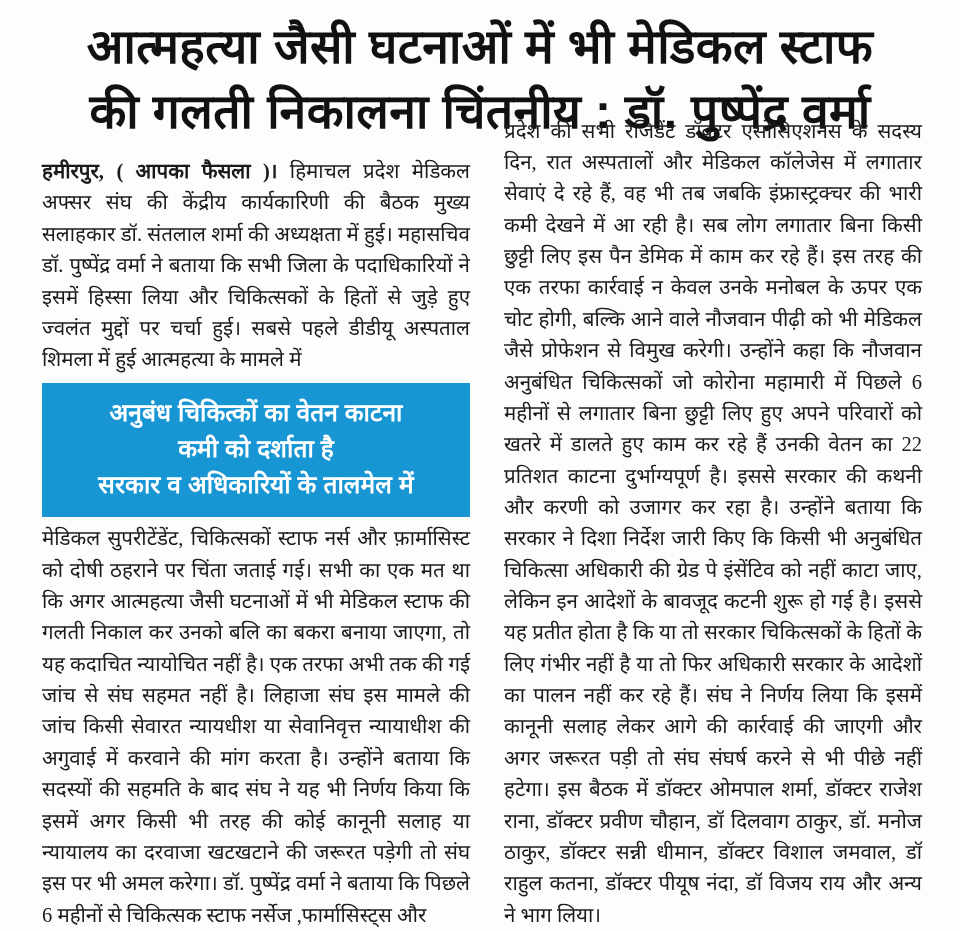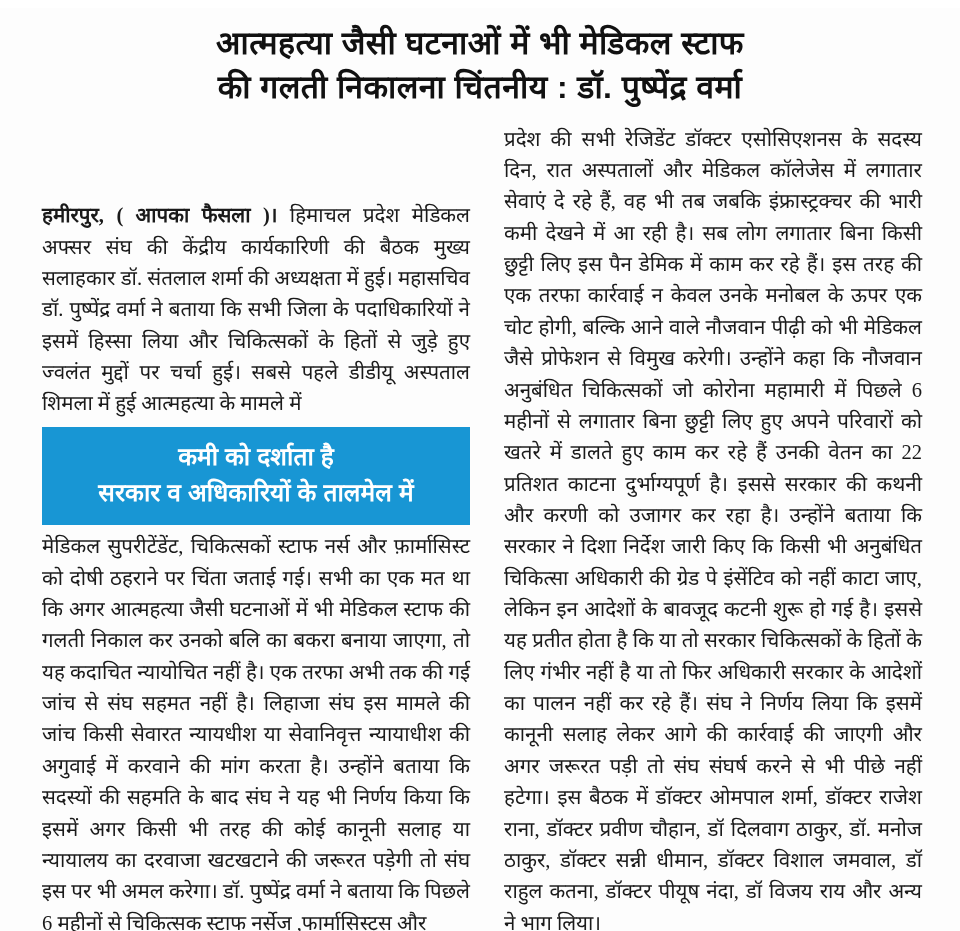--- a/index.html
+++ b/index.html
@@ -20,26 +20,26 @@
     position: relative;
     width: 960px;
     height: 931px;
     background: #fdfdfd;
     box-sizing: border-box;
     padding: 0;
   }
 
   
   .headline {
-    margin: 8px;
+    margin: 0;
     padding: 14px 30px 6px 30px;
     text-align: center;
     font-family: "Liberation Sans", "DejaVu Sans", sans-serif;
     font-weight: 700;
-    font-size: 32px;
+    font-size: 48px;
     line-height: 1.36;
     letter-spacing: -0.2px;
     color: #111111;
     -webkit-font-smoothing: antialiased;
   }
   .headline .hl-line {
     display: block;
     white-space: nowrap;
   }
   .headline .hl-line-1 { letter-spacing: 0.4px; }
@@ -117,20 +117,21 @@
     <span class="hl-line hl-line-1">आत्महत्या जैसी घटनाओं में भी मेडिकल  स्टाफ</span>
     <span class="hl-line hl-line-2">की गलती निकालना चिंतनीय : डॉ. पुष्पेंद्र वर्मा</span>
   </h1>
 
   <div class="columns">
 
     <div class="col col-left">
       <p class="flow-top"><span class="dateline">हमीरपुर, ( आपका फैसला )।</span><span> हिमाचल प्रदेश मेडिकल अफ्सर संघ की  केंद्रीय कार्यकारिणी की बैठक मुख्य सलाहकार डॉ. संतलाल शर्मा की अध्यक्षता में हुई। महासचिव डॉ. पुष्पेंद्र वर्मा ने बताया कि सभी जिला के पदाधिकारियों ने इसमें हिस्सा लिया और चिकित्सकों के हितों से जुड़े हुए ज्वलंत मुद्दों पर चर्चा हुई। सबसे पहले डीडीयू अस्पताल शिमला में हुई आत्महत्या के मामले में</span></p>
 
       <div class="pullquote">
+        <span class="pq-line">अनुबंध चिकित्कों का वेतन काटना</span>
         <span class="pq-line">कमी को दर्शाता है</span>
         <span class="pq-line">सरकार व अधिकारियों के तालमेल में</span>
       </div>
 
       <p class="flow-bottom">मेडिकल सुपरीटेंडेंट, चिकित्सकों स्टाफ नर्स और फ़ार्मासिस्ट को दोषी ठहराने पर चिंता जताई गई। सभी का एक मत था कि अगर आत्महत्या जैसी घटनाओं में भी मेडिकल स्टाफ की गलती निकाल कर उनको बलि का बकरा बनाया जाएगा, तो यह कदाचित न्यायोचित नहीं है। एक तरफा अभी तक की गई जांच से संघ सहमत नहीं है। लिहाजा संघ इस मामले की जांच किसी सेवारत न्यायधीश या सेवानिवृत्त न्यायाधीश की अगुवाई में करवाने की मांग करता है। उन्होंने बताया कि सदस्यों की सहमति के बाद संघ ने यह भी निर्णय किया कि इसमें अगर किसी भी तरह की कोई कानूनी सलाह या न्यायालय का दरवाजा खटखटाने  की जरूरत पड़ेगी तो संघ इस पर भी अमल करेगा। डॉ. पुष्पेंद्र वर्मा ने बताया कि पिछले 6 महीनों से चिकित्सक स्टाफ नर्सेज ,फार्मासिस्ट्स और</p>
     </div>
 
     <div class="col col-right">
       <p>प्रदेश की सभी रेजिडेंट डॉक्टर एसोसिएशनस के सदस्य दिन, रात अस्पतालों और मेडिकल कॉलेजेस में लगातार सेवाएं दे रहे हैं, वह भी तब जबकि इंफ्रास्ट्रक्चर की भारी कमी देखने में आ रही है। सब लोग लगातार बिना किसी छुट्टी लिए  इस पैन डेमिक में काम कर रहे हैं। इस तरह की एक तरफा कार्रवाई न केवल उनके मनोबल के ऊपर एक  चोट होगी, बल्कि आने वाले नौजवान पीढ़ी को भी मेडिकल जैसे प्रोफेशन से विमुख करेगी। उन्होंने कहा कि नौजवान  अनुबंधित चिकित्सकों जो कोरोना महामारी में पिछले 6 महीनों से लगातार बिना छुट्टी लिए हुए अपने परिवारों को खतरे में डालते हुए काम कर रहे हैं उनकी वेतन का 22 प्रतिशत काटना दुर्भाग्यपूर्ण है। इससे सरकार की कथनी और करणी को उजागर कर रहा है। उन्होंने बताया कि सरकार ने दिशा निर्देश जारी किए कि किसी भी अनुबंधित चिकित्सा अधिकारी की ग्रेड पे इंसेंटिव को नहीं काटा जाए, लेकिन इन आदेशों के बावजूद कटनी शुरू हो गई है। इससे यह प्रतीत होता है कि या तो सरकार चिकित्सकों  के हितों के लिए गंभीर नहीं है या तो फिर अधिकारी सरकार के आदेशों का पालन नहीं कर रहे हैं। संघ ने निर्णय लिया कि इसमें कानूनी सलाह लेकर आगे की कार्रवाई  की जाएगी और अगर जरूरत पड़ी तो संघ संघर्ष करने से भी पीछे नहीं हटेगा। इस बैठक में डॉक्टर ओमपाल शर्मा, डॉक्टर राजेश राना, डॉक्टर   प्रवीण चौहान, डॉ दिलवाग ठाकुर, डॉ. मनोज ठाकुर, डॉक्टर सन्नी धीमान, डॉक्टर विशाल जमवाल, डॉ राहुल कतना, डॉक्टर पीयूष नंदा, डॉ विजय राय और अन्य ने भाग लिया।</p>
     </div>

